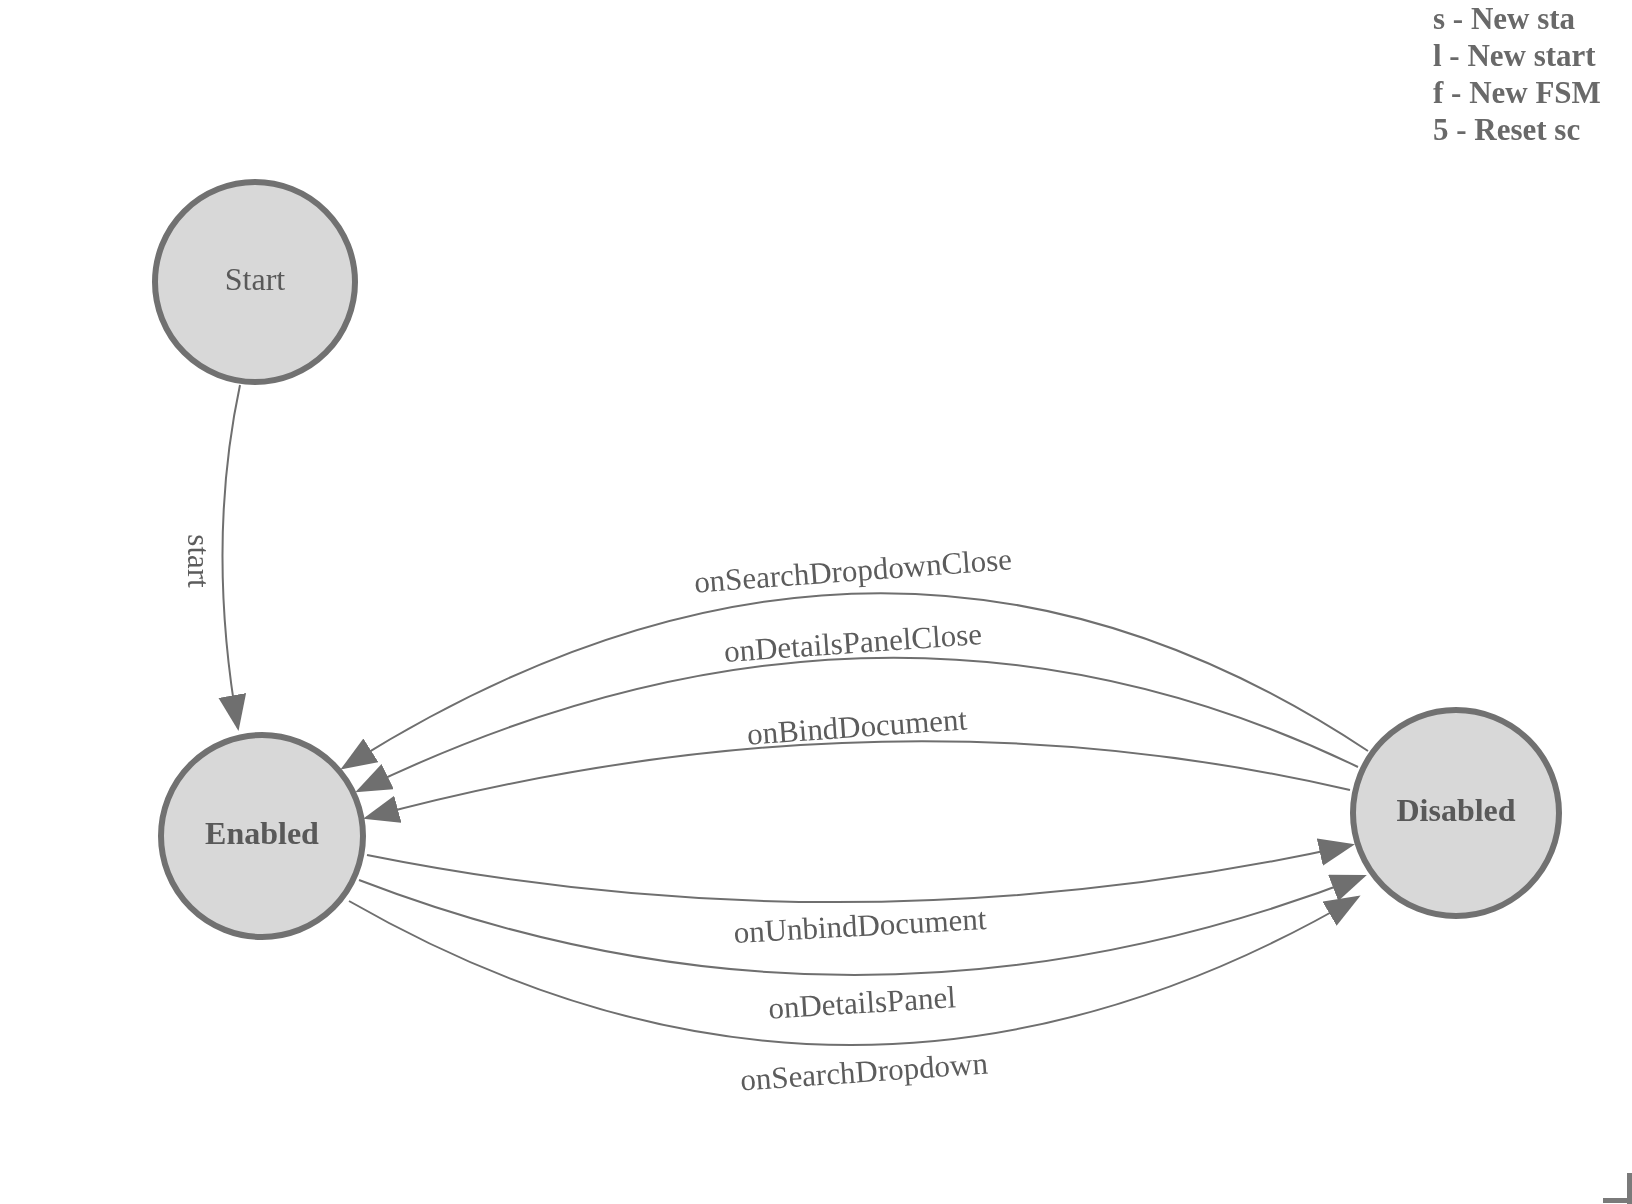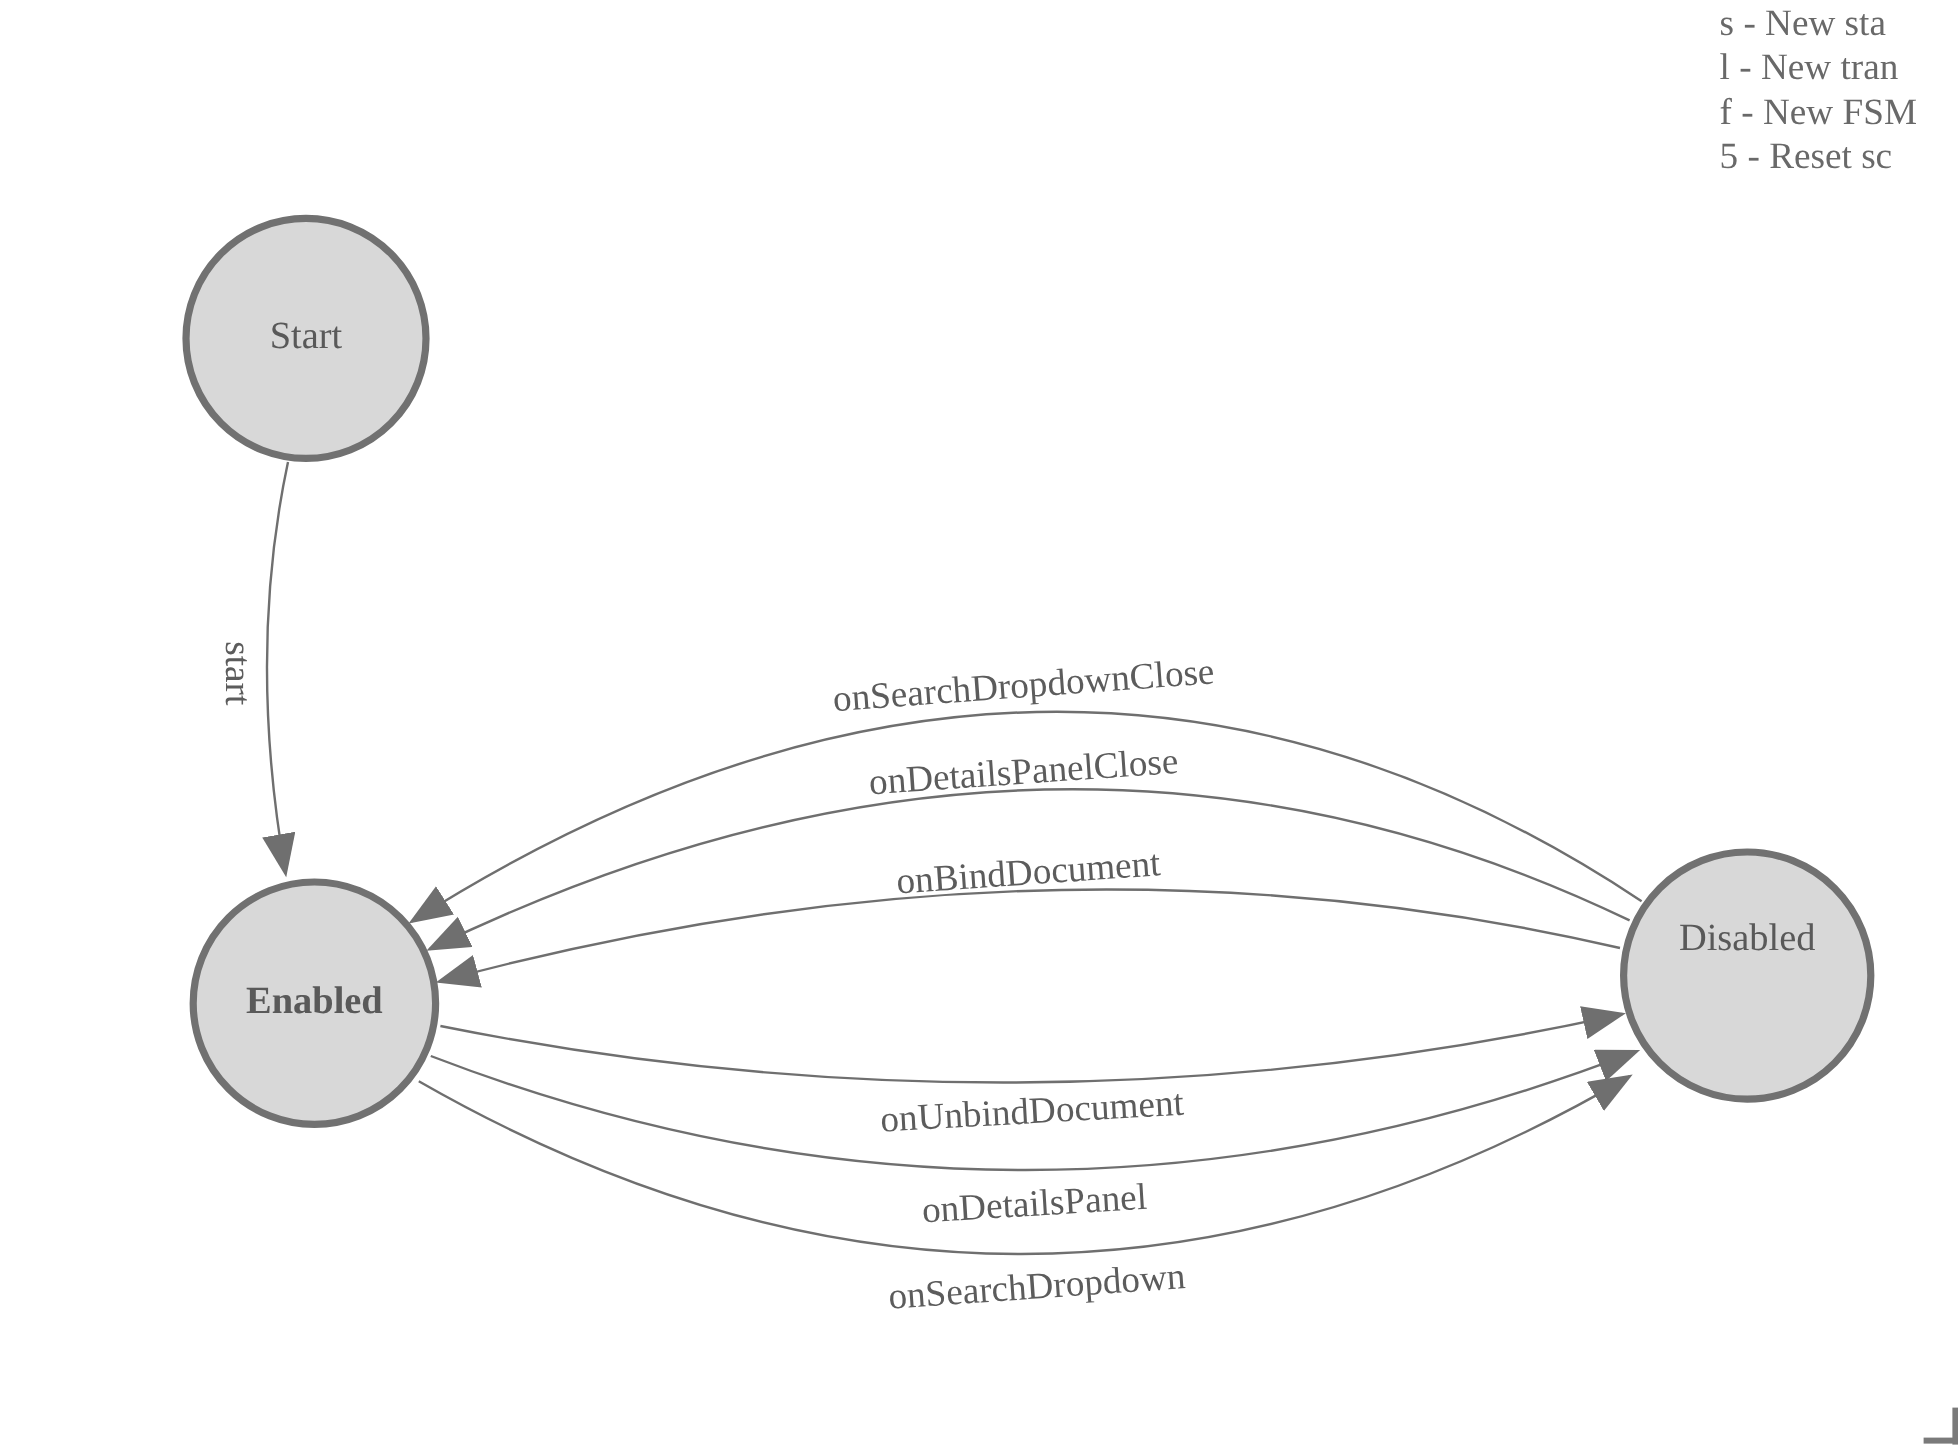--- a/index.html
+++ b/index.html
@@ -51,20 +51,21 @@
   #legend {
     position: absolute;
     left: 1433px;
     top: 0;
     line-height: 37px;
     font-size: 31px;
     color: #696969;
   }
   .legend-line {
     white-space: nowrap;
+    font-weight: bold;
   }
 </style>
 </head>
 <body>
 
 <div id="stage">
 
   <svg id="fsm-canvas" width="1632" height="1204" viewBox="0 0 1632 1204">
     <defs>
       <marker id="arrow" markerUnits="userSpaceOnUse" markerWidth="40" markerHeight="32" refX="33" refY="14" orient="auto">
@@ -85,32 +86,32 @@
     <circle class="state-circle" cx="255" cy="282" r="100"></circle>
     <circle class="state-circle" cx="262" cy="836" r="101"></circle>
     <circle class="state-circle" cx="1456" cy="813" r="103"></circle>
 
     <rect class="corner-marker" x="1627" y="1173" width="5" height="31"></rect>
     <rect class="corner-marker" x="1603" y="1198" width="29" height="5"></rect>
   </svg>
 
   <div class="state-label" style="left:255px; top:282px;">Start</div>
   <div class="state-label" style="left:262px; top:836px;font-weight:bold;">Enabled</div>
-  <div class="state-label" style="left:1456px; top:783px;">Disabled</div>
+  <div class="state-label" style="left:1456px; top:813px;font-weight:bold;">Disabled</div>
 
   <div class="edge-label" style="left:198px; top:561px; transform:translate(-50%,-50%) rotate(90deg);">start</div>
 
   <div class="edge-label" style="left:853px; top:571px; transform:translate(-50%,-50%) rotate(-4.2deg);">onSearchDropdownClose</div>
   <div class="edge-label" style="left:853px; top:643px; transform:translate(-50%,-50%) rotate(-4deg);">onDetailsPanelClose</div>
   <div class="edge-label" style="left:857px; top:727px; transform:translate(-50%,-50%) rotate(-4deg);">onBindDocument</div>
 
   <div class="edge-label" style="left:860px; top:926px; transform:translate(-50%,-50%) rotate(-3.2deg);">onUnbindDocument</div>
   <div class="edge-label" style="left:862px; top:1003px; transform:translate(-50%,-50%) rotate(-3.5deg);">onDetailsPanel</div>
   <div class="edge-label" style="left:864px; top:1072px; transform:translate(-50%,-50%) rotate(-4deg);">onSearchDropdown</div>
 
   <div id="legend">
     <div class="legend-line">s - New sta</div>
-    <div class="legend-line">l - New tran</div>
+    <div class="legend-line">l - New start</div>
     <div class="legend-line">f - New FSM</div>
     <div class="legend-line">5 - Reset sc</div>
   </div>
 
 </div>
 
 </body></html>

